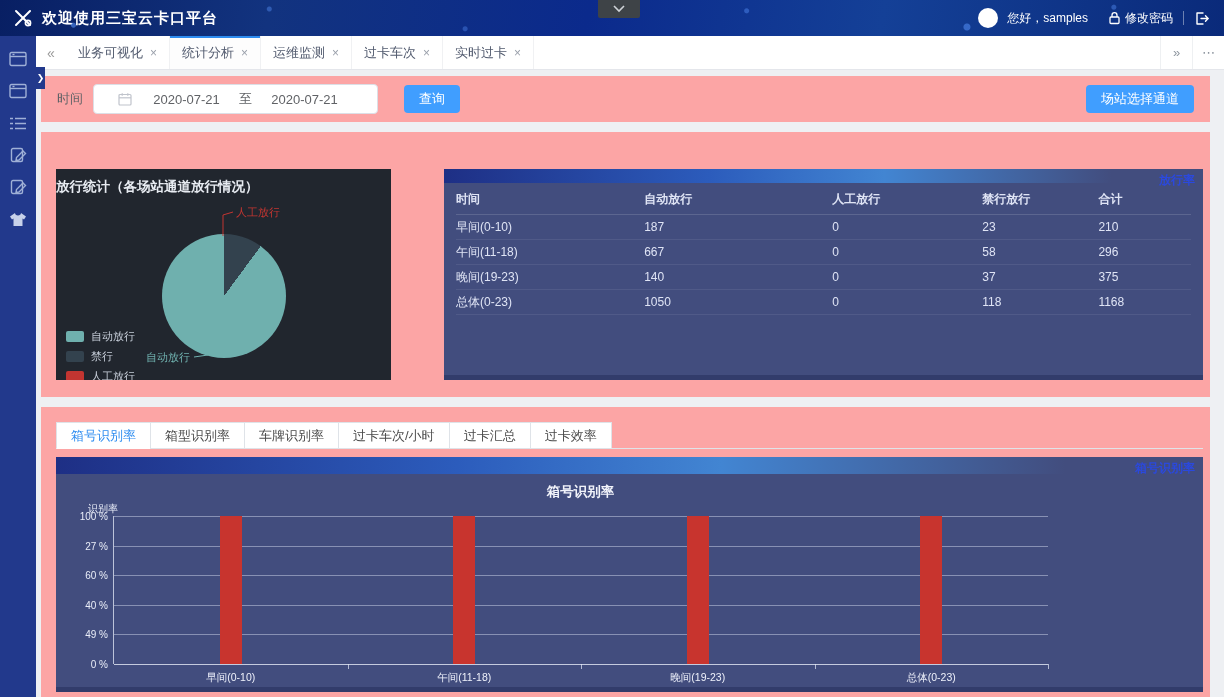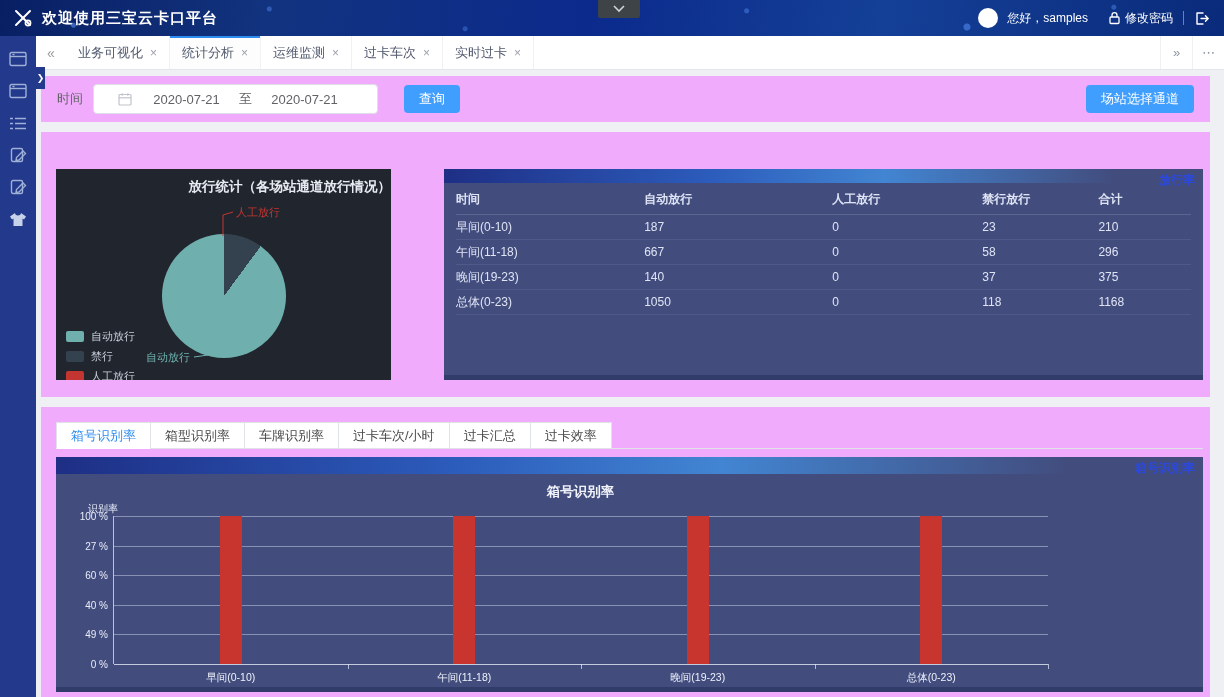--- a/index.html
+++ b/index.html
@@ -41,37 +41,37 @@
   .tabbar { height:34px; flex:none; background:#fff; border-bottom:1px solid #e4e6eb; display:flex; align-items:stretch; font-size:13px; color:#515a6e; }
   .tab-arrow { width:30px; display:flex; align-items:center; justify-content:center; color:#999; font-size:14px; cursor:pointer; }
   .nav-tab { display:flex; align-items:center; padding:0 12px; border-right:1px solid #f0f1f3; cursor:pointer; position:relative; }
   .nav-tab.active { box-shadow:inset 0 2px 0 #2d8cf0; background:#fdfdfd; }
   .nav-tab .close { margin-left:7px; color:#9aa0ab; font-size:12px; cursor:pointer; }
   .tabbar-spacer { flex:1; }
   .tab-ctrl { width:32px; display:flex; align-items:center; justify-content:center; color:#8d959f; border-left:1px solid #eef0f2; cursor:pointer; font-size:13px; }
 
   
   .content { flex:1; min-height:0; padding:6px 14px 0 5px; overflow:hidden; }
-  .card { background:#f0abfc; }
+  .card { background:#fca5a5; }
   .filter-card { height:46px; display:flex; align-items:center; padding:0 16px; }
   .fld-label { font-size:13px; color:#606266; margin-right:10px; }
   .date-range { width:285px; height:30px; border:1px solid #dcdfe6; border-radius:4px; display:flex; align-items:center; padding:0 24px; color:#606266; font-size:13px; background:#fff; cursor:text; }
   .date-range .cal { flex:none; margin-right:6px; }
   .date-val { flex:1; text-align:center; }
   .range-sep { color:#606266; padding:0 4px; }
   .btn { height:28px; padding:0 15px; background:#409eff; color:#fff; font-size:13px; border:none; border-radius:4px; cursor:pointer; line-height:28px; }
   .btn-query { margin-left:26px; }
   .filter-spacer { flex:1; }
 
   
   .panels-card { margin-top:10px; height:265px; display:flex; padding:37px 7px 17px 15px; gap:53px; }
 
   
   .pie-panel { width:335px; height:211px; flex:none; background:#21262e; position:relative; overflow:hidden; }
-  .pie-title { position:absolute; top:9px; left:0; right:0; text-align:right; color:#e8ecf2; font-size:13.5px; font-weight:bold; }
+  .pie-title { position:absolute; top:9px; left:0; right:0; text-align:left; color:#e8ecf2; font-size:13.5px; font-weight:bold; }
   .pie-circle { position:absolute; left:106px; top:65px; width:124px; height:124px; border-radius:50%; }
   .pie-callouts { position:absolute; inset:0; pointer-events:none; }
   .callout-label { position:absolute; font-size:11px; }
   .callout-manual { left:180px; top:36px; color:#c23531; }
   .callout-auto { left:90px; top:181px; color:#6fb0ae; }
   .pie-legend { position:absolute; left:10px; top:160px; display:flex; flex-direction:column; gap:5px; }
   .legend-item { display:flex; align-items:center; gap:7px; cursor:pointer; }
   .legend-swatch { width:18px; height:11px; border-radius:2px; flex:none; }
   .legend-label { font-size:11px; color:#c6cdd8; }
 

